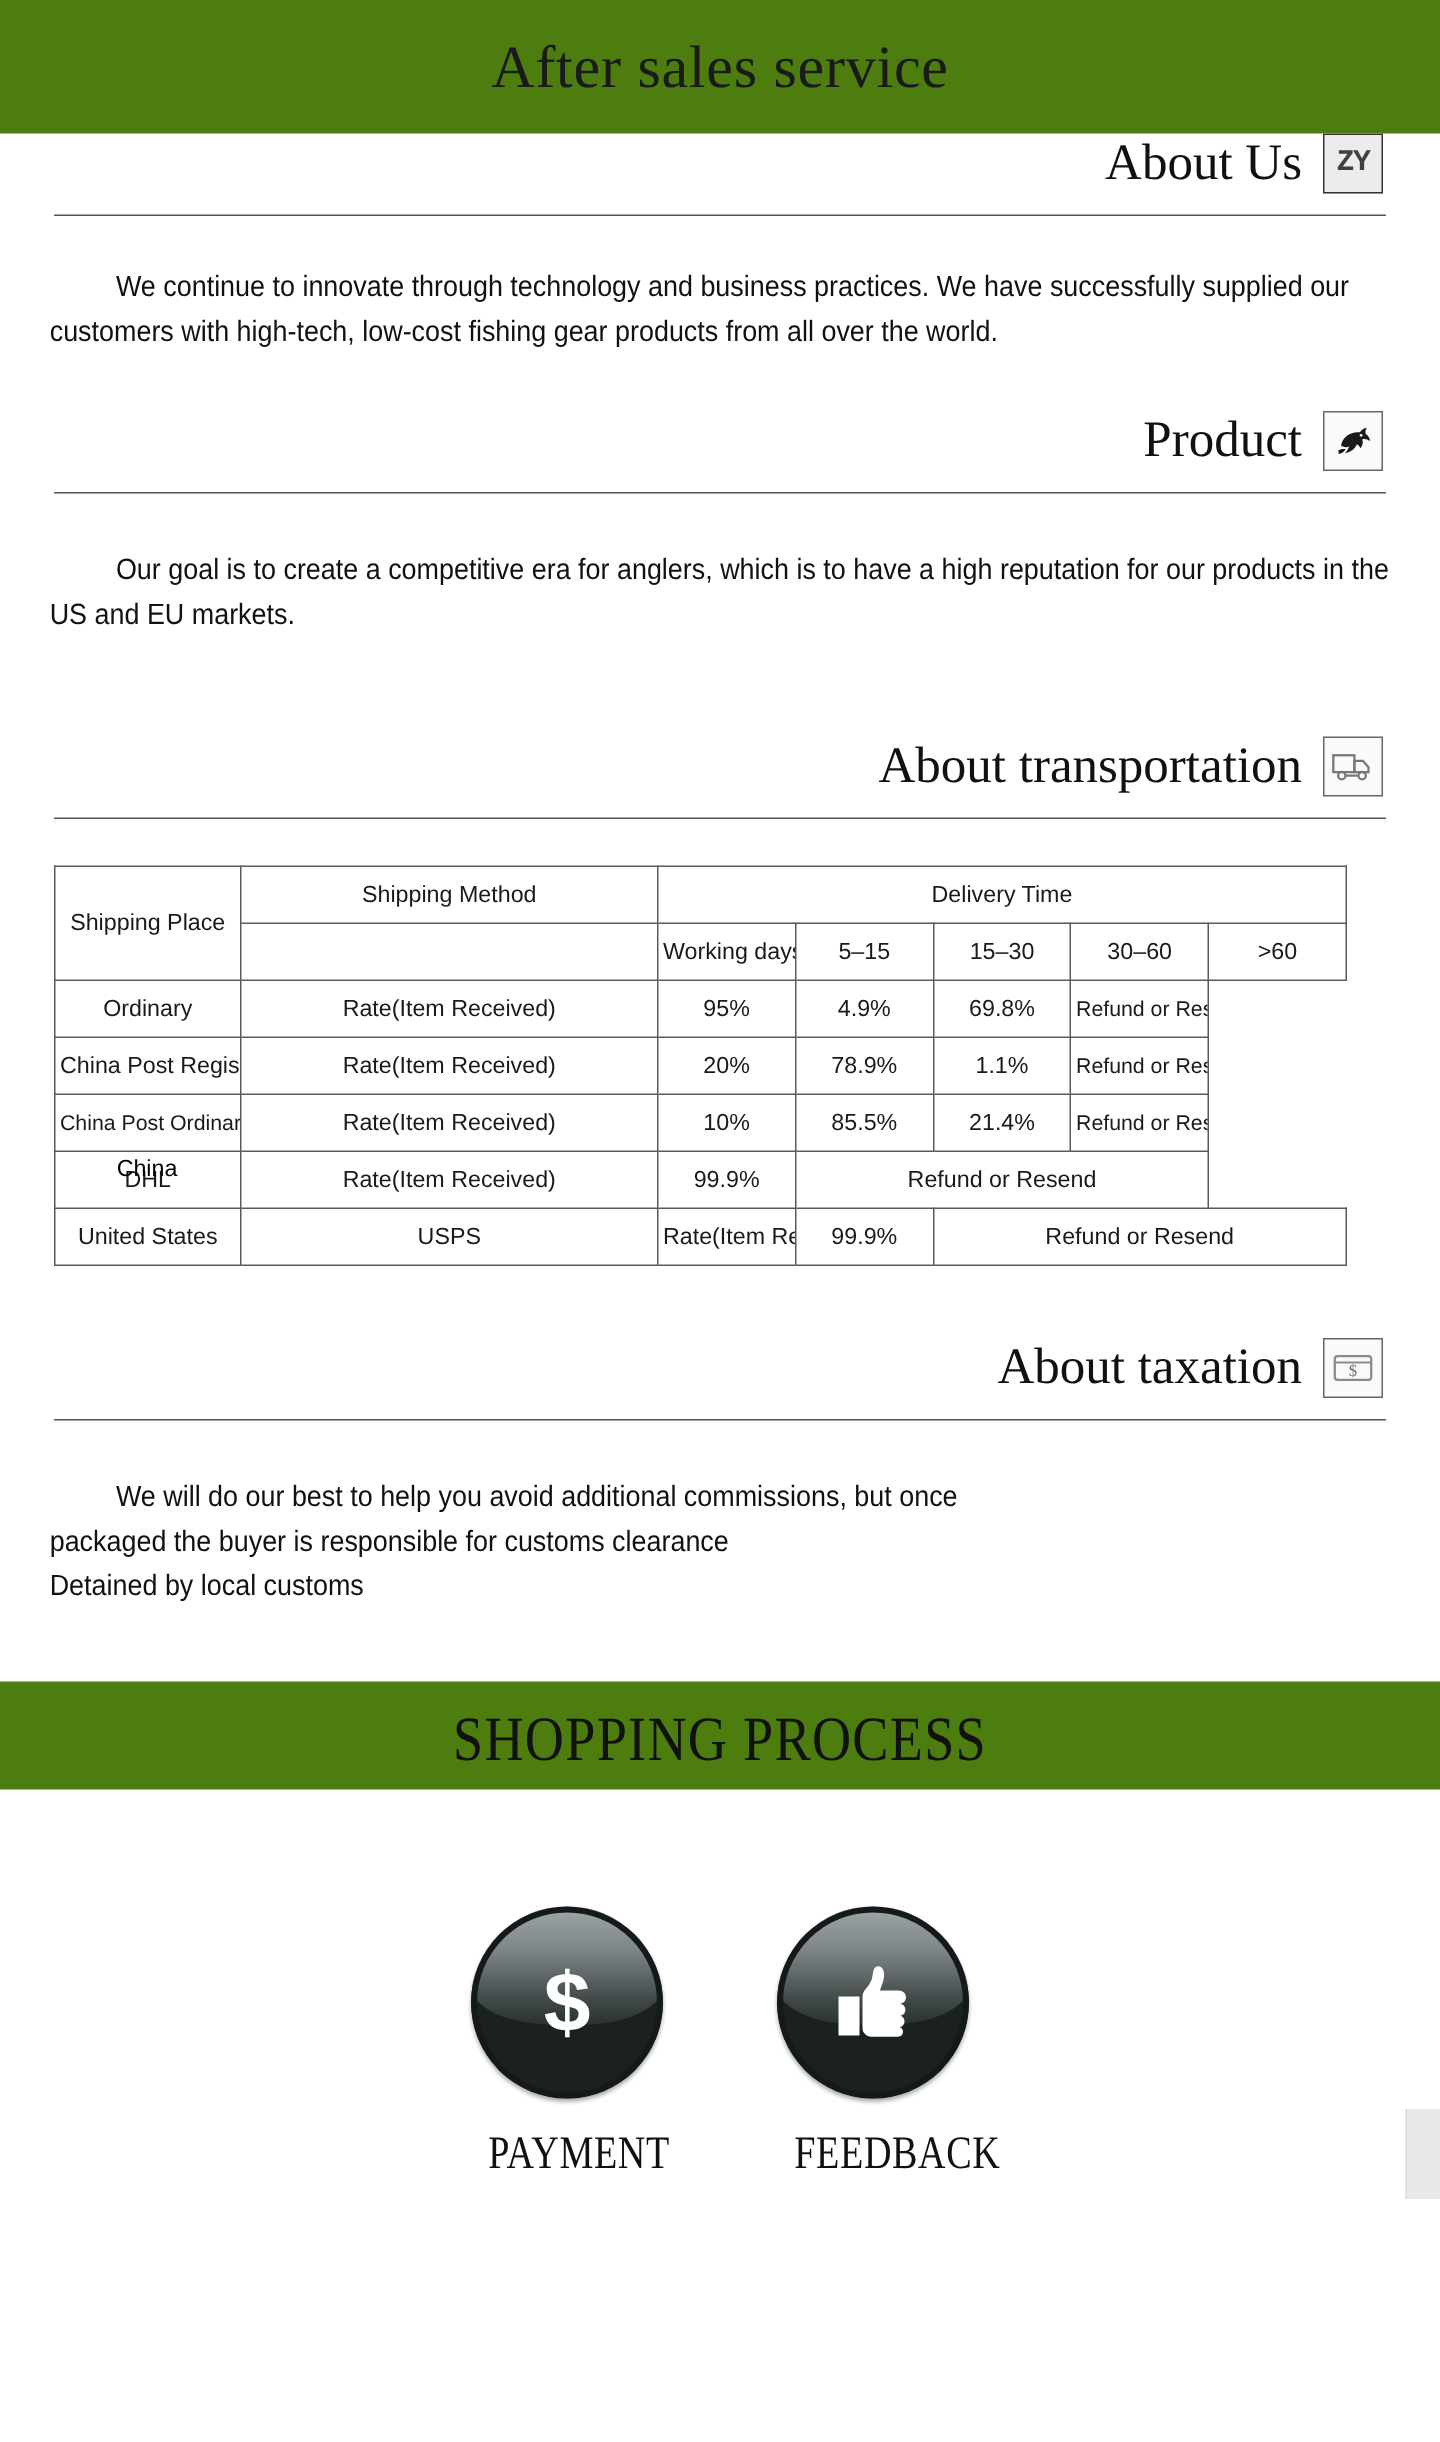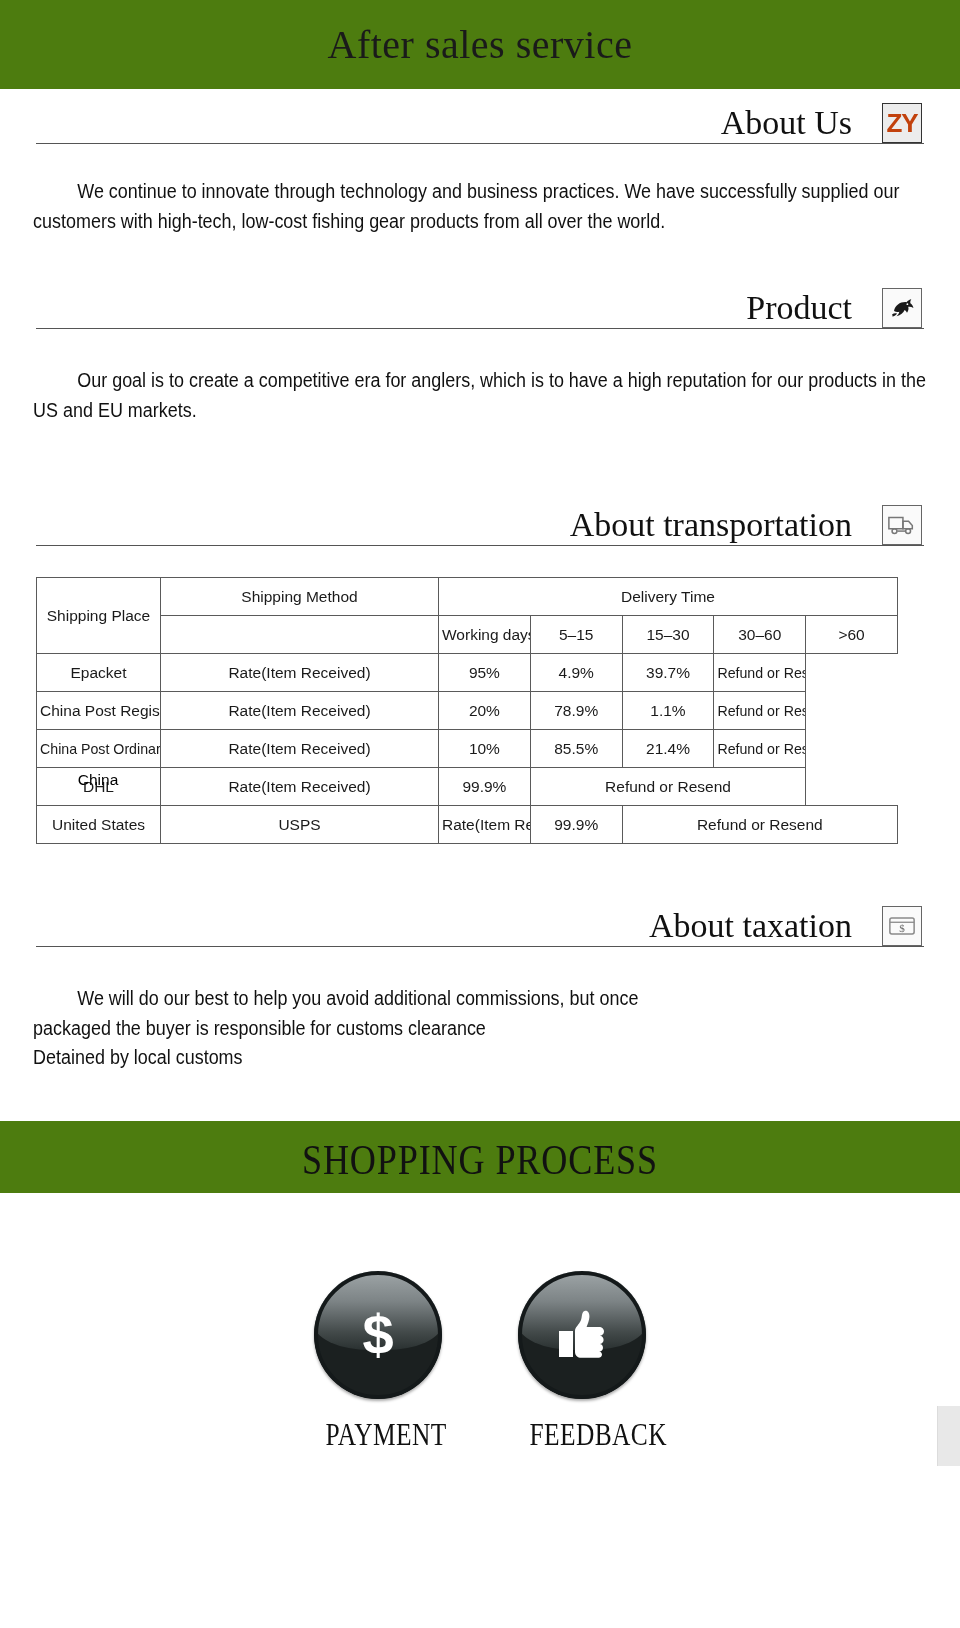--- a/index.html
+++ b/index.html
@@ -38,24 +38,24 @@
   }
 
   
   .section-head {
     margin: 0 36px 0 36px;
     position: relative;
     height: 62px;
   }
   .section-head .head-row {
     display: flex;
-    align-items: flex-end;
+    align-items: flex-start;
     justify-content: flex-end;
     height: 54px;
-    gap: 30px;
+    gap: 14px;
     padding-right: 2px;
   }
   .section-head .head-title {
     font-family: "Liberation Serif", serif;
     font-size: 34px;
     line-height: 40px;
     color: #111;
     white-space: nowrap;
   }
   .section-head .rule {
@@ -68,26 +68,26 @@
     height: 40px;
     border: 1.4px solid #666;
     background: #fafafa;
     box-sizing: border-box;
     display: flex;
     align-items: center;
     justify-content: center;
     flex: none;
   }
   .icon-box.zy {
-    font-family: Liberation Sans, sans-serif;
+    font-family: Liberation Mono, monospace;
     font-weight: 700;
-    font-size: 26px;
+    font-size: 20px;
     line-height: 26px;
     letter-spacing: -1px;
-    color: #c2410c;
+    color: #404040;
     background: #ececec;
     border-color: #333;
   }
   .icon-box svg { display: block; }
 
   
   .para {
     font-family: "Liberation Sans", sans-serif;
     font-size: 19.5px;
     line-height: 29.5px;
@@ -280,25 +280,25 @@
         <tr>
           <td></td>
           <td class="c-working">Working days</td>
           <td class="c-d1">5–15</td>
           <td class="c-d2">15–30</td>
           <td class="c-d3">30–60</td>
           <td class="c-d4">&gt;60</td>
         </tr>
 
         <tr>
-          <td>Epacket</td>
+          <td>Ordinary</td>
           <td>Rate(Item Received)</td>
           <td>95%</td>
           <td>4.9%</td>
-          <td>39.7%</td>
+          <td>69.8%</td>
           <td class="tight">Refund or Resend</td>
         </tr>
 
         <tr>
           <td>China Post Registered Air Mail</td>
           <td>Rate(Item Received)</td>
           <td>20%</td>
           <td>78.9%</td>
           <td>1.1%</td>
           <td class="tight">Refund or Resend</td>

